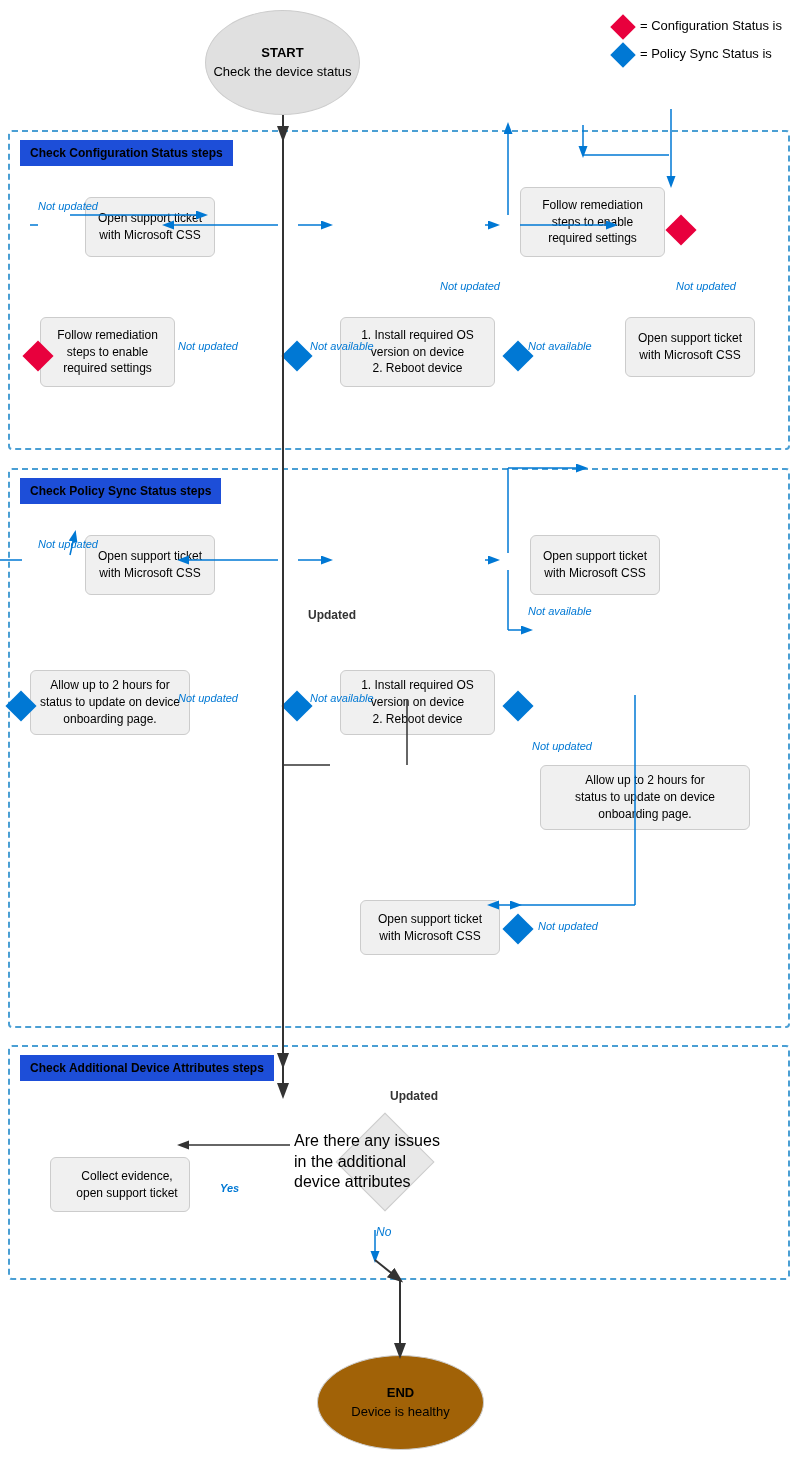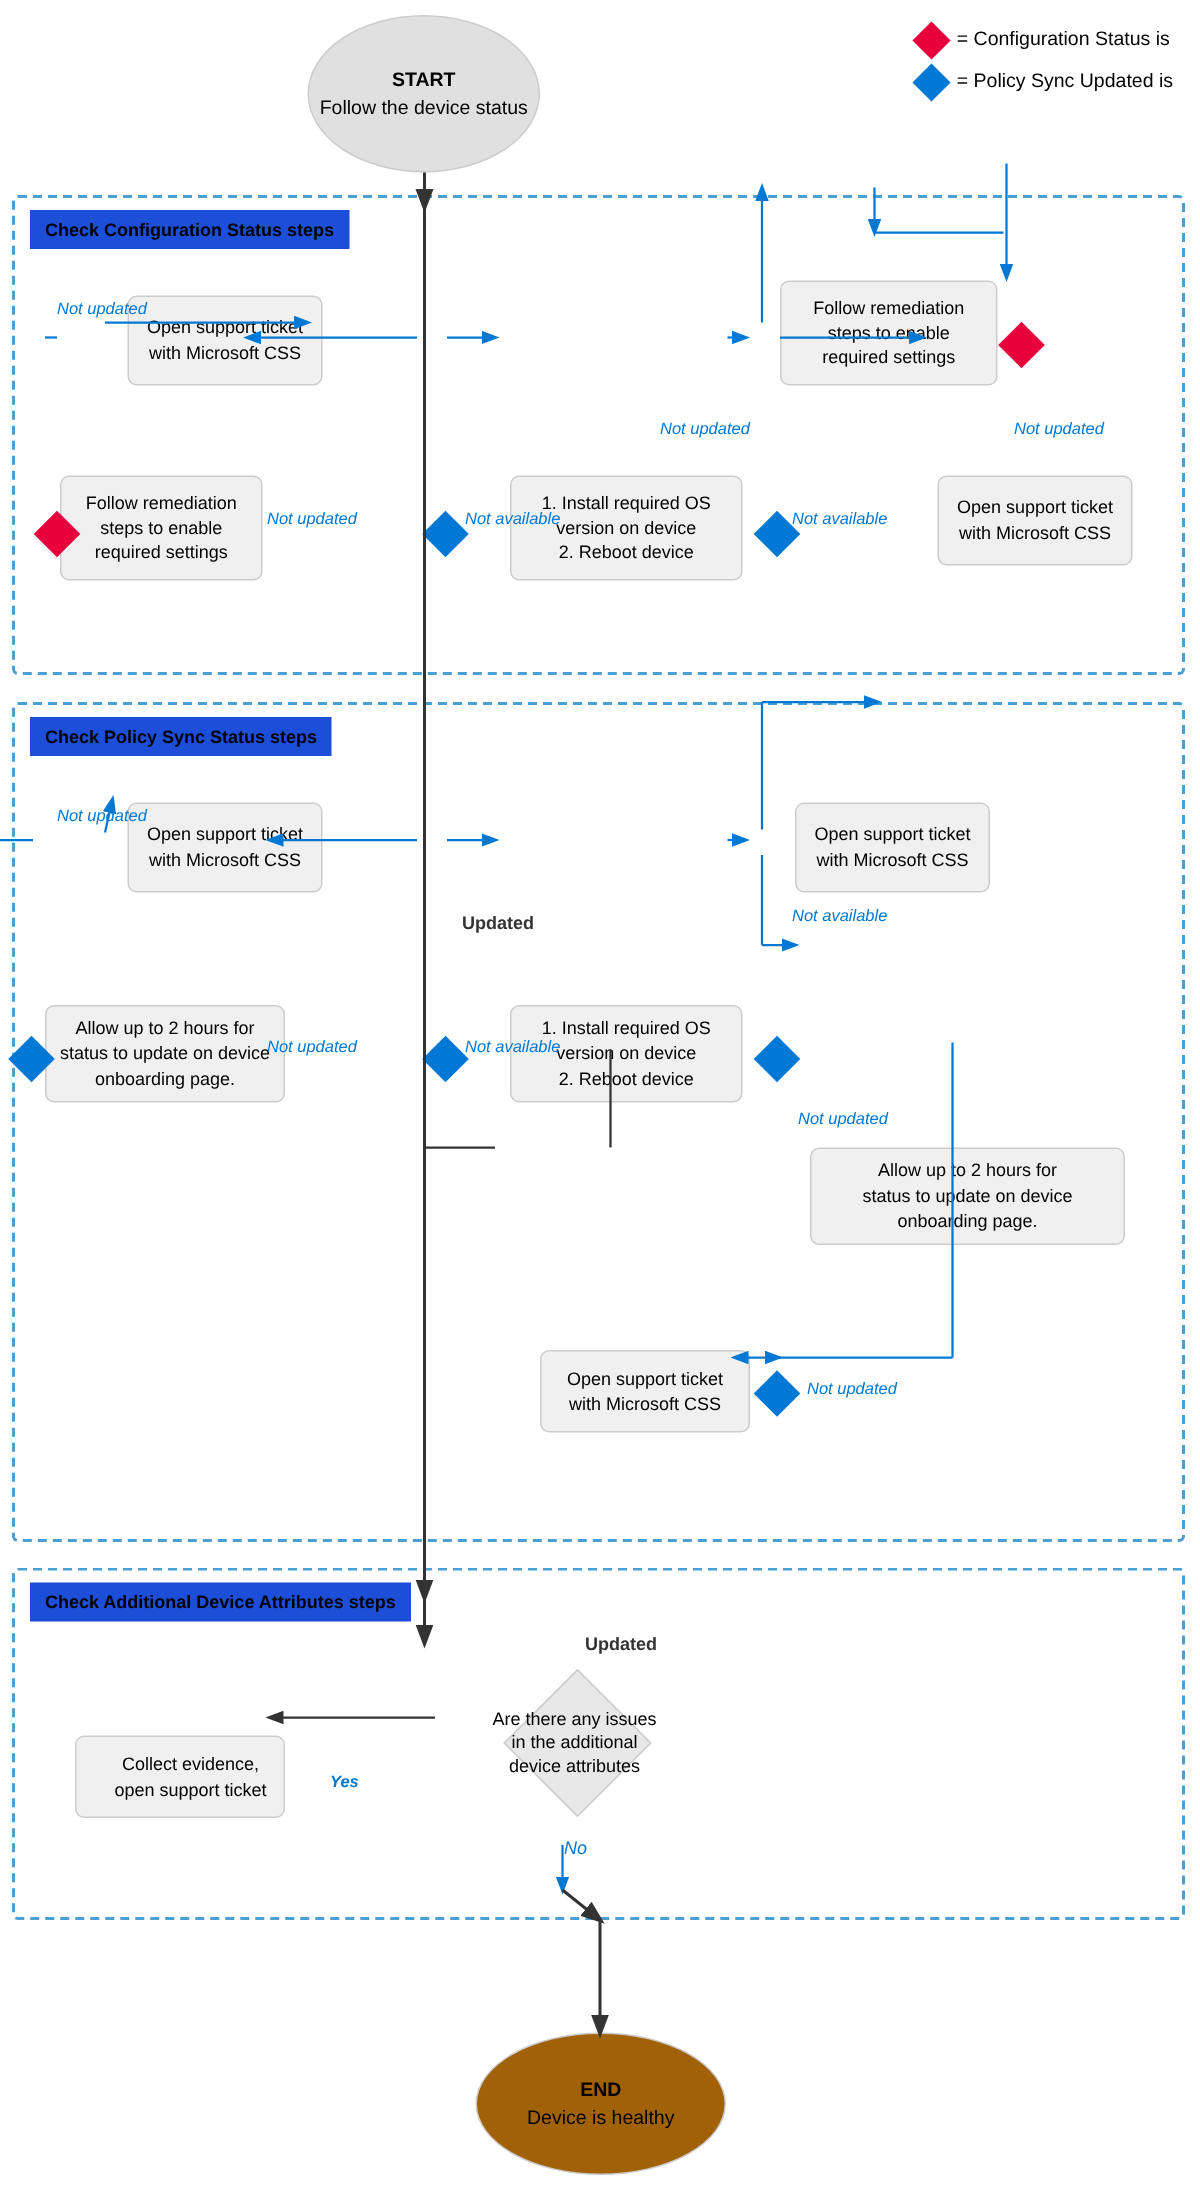--- a/index.html
+++ b/index.html
@@ -194,28 +194,28 @@
 </head>
 <body>
 
 <div class="legend">
   <div class="legend-item">
     <div class="diamond-red"></div>
     <span>= Configuration Status is</span>
   </div>
   <div class="legend-item">
     <div class="diamond-blue"></div>
-    <span>= Policy Sync Updated is</span>
+    <span>= Policy Sync Status is</span>
   </div>
 </div>
 
 <div class="start-node">
   <div>
     <div style="font-weight:700;">START</div>
-    <div>Follow the device status</div>
+    <div>Check the device status</div>
   </div>
 </div>
 
 <div class="section section-config">
   <div class="section-title">Check Configuration Status steps</div>
 
   <div class="node-box" style="left:75px; top:65px; width:130px; height:60px;">
     <span style="white-space:pre-line;">Open support ticket
 with Microsoft CSS</span>
   </div>
@@ -312,21 +312,21 @@
   <div class="arrow-label" style="left:522px; top:270px;">Not updated</div>
   <div class="arrow-label" style="left:528px; top:450px;">Not updated</div>
 </div>
 
 <div class="section section-additional">
   <div class="section-title">Check Additional Device Attributes steps</div>
 
   <div class="updated-label" style="left:355px; top:42px;">Updated</div>
 
   <div class="node-diamond-grey" style="left:340px; top:80px;"></div>
-  <div class="node-diamond-grey-label" style="left:293px; top:80px; width:160px; height:70px; font-size:12px; text-align:center;">
+  <div class="node-diamond-grey-label" style="left:277px; top:80px; width:160px; height:70px; font-size:16px; text-align:left;">
     <span style="white-space:pre-line;">Are there any issues
 in the additional
 device attributes</span>
   </div>
 
   <div class="node-box" style="left:40px; top:110px; width:140px; height:55px;padding-left:20px;">
     <span style="white-space:pre-line;">Collect evidence,
 open support ticket</span>
   </div>
 

